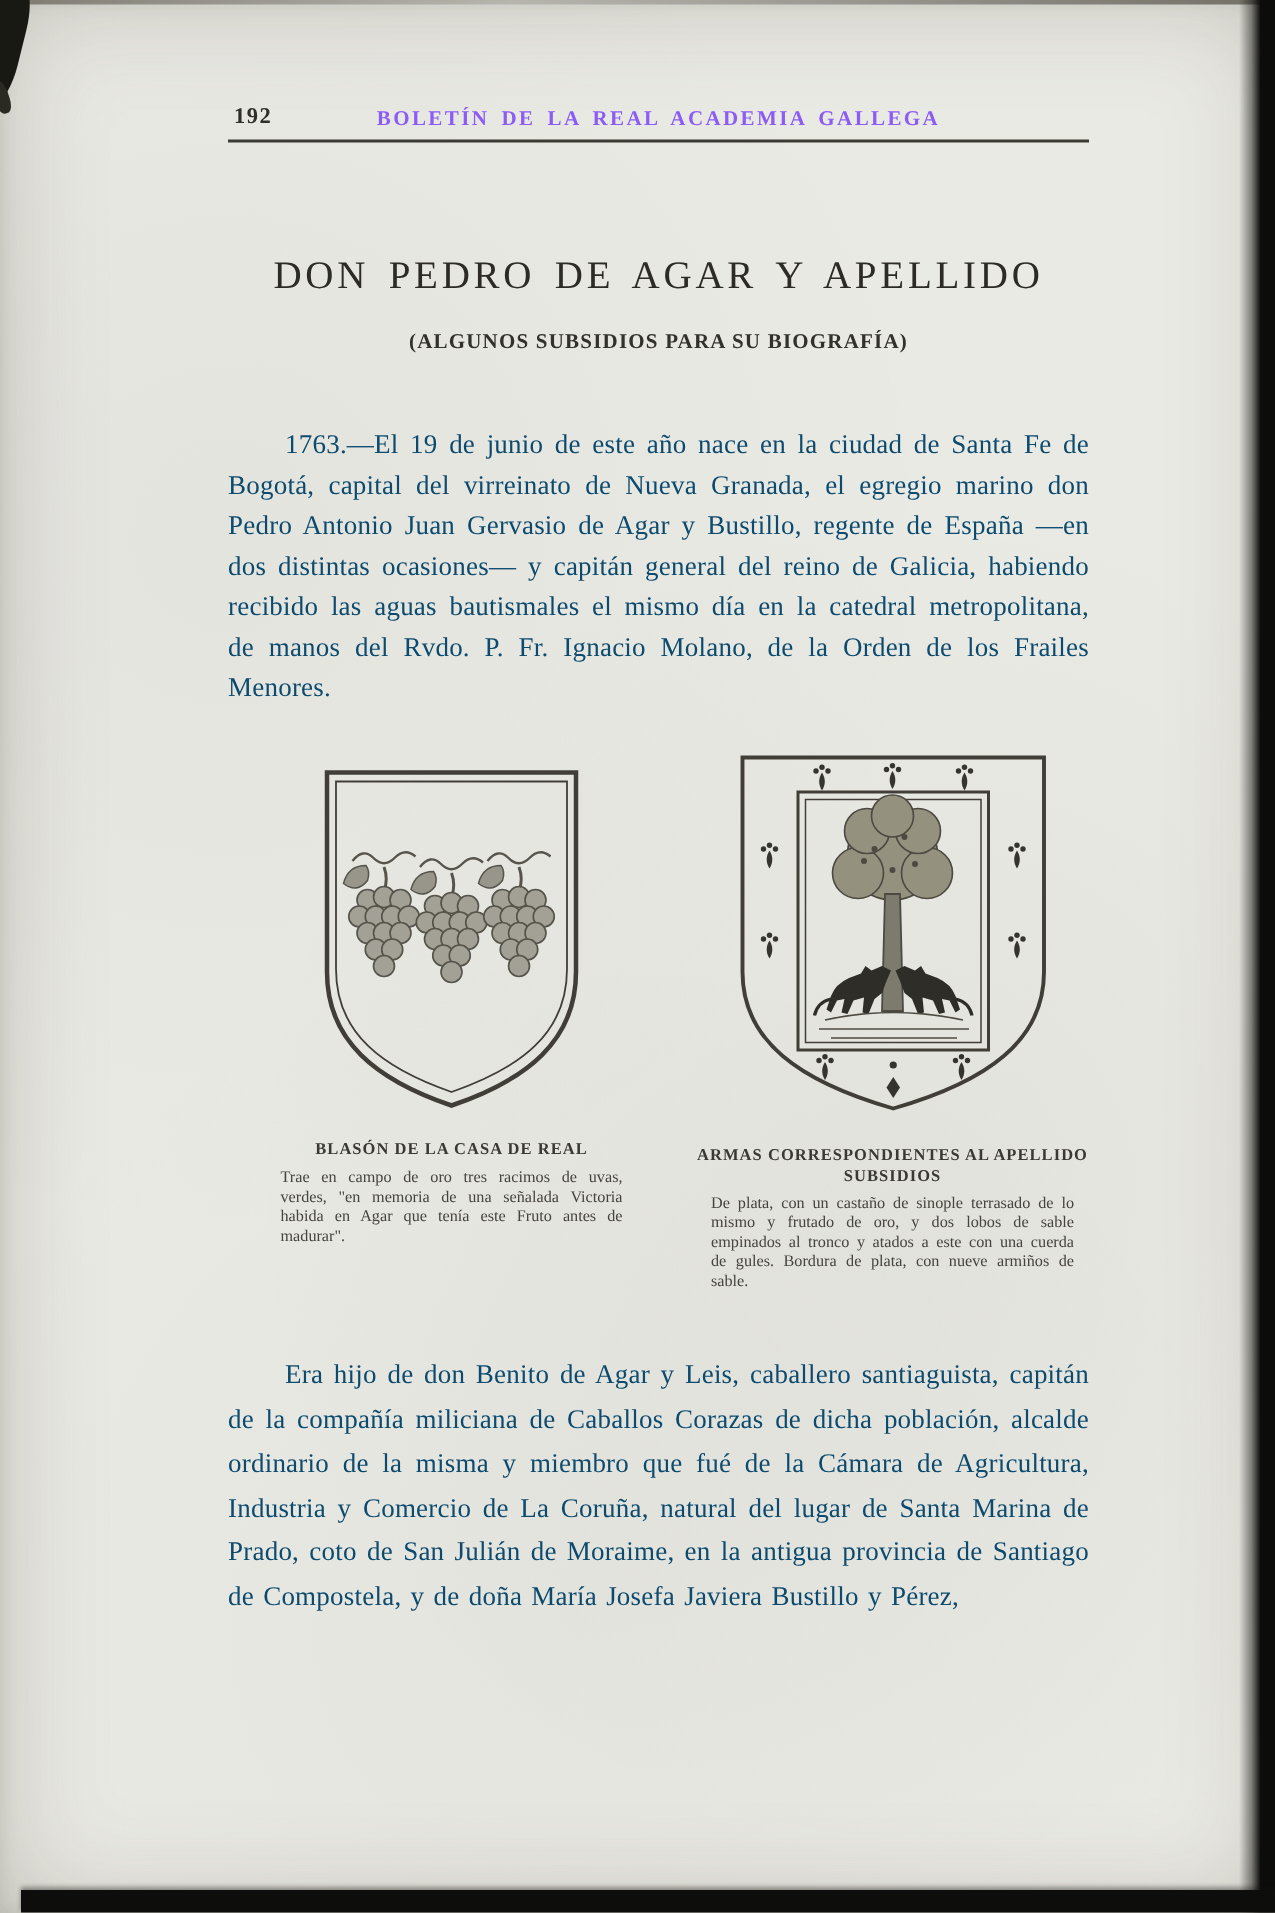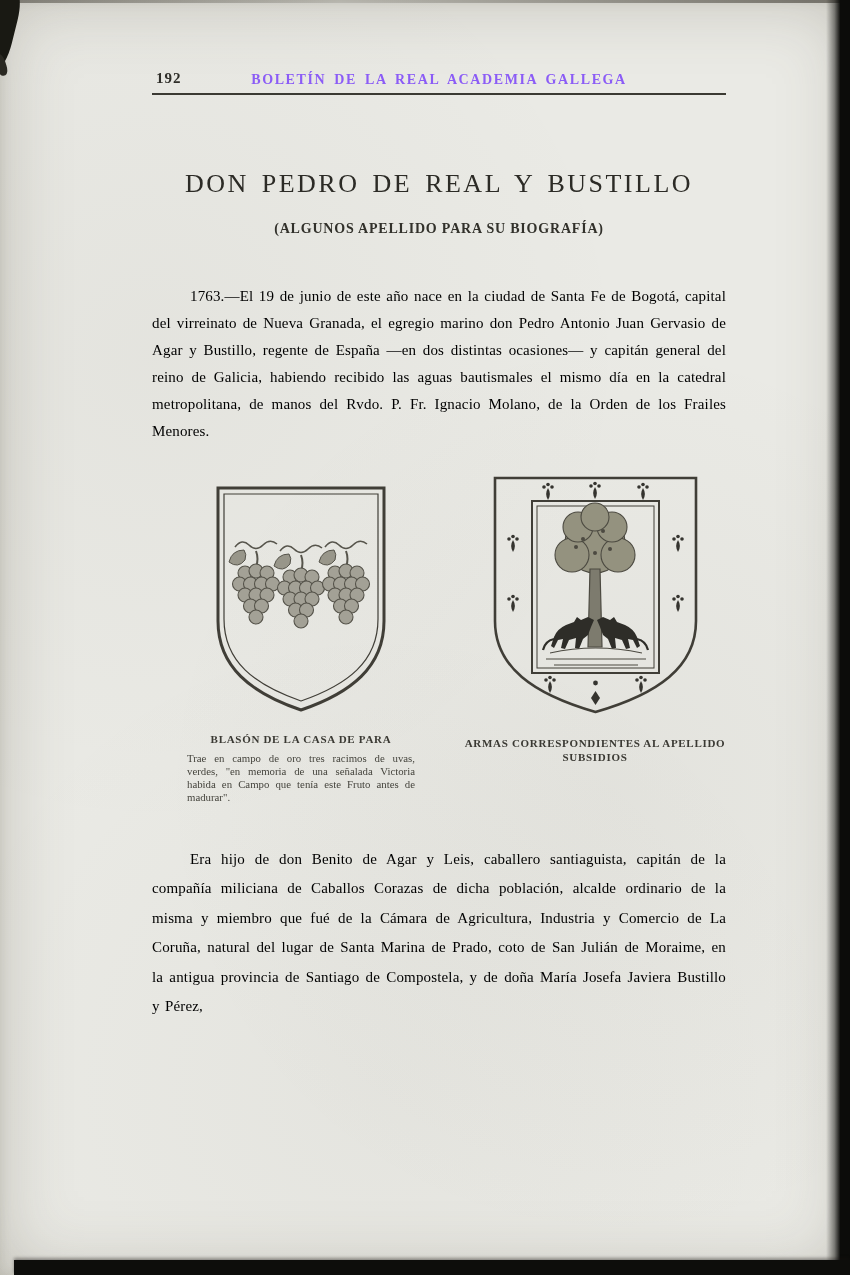--- a/index.html
+++ b/index.html
@@ -61,21 +61,21 @@
   .article-title {
     margin-top:74px; text-align:center;
     font-weight:400; font-size:26px; letter-spacing:2.5px; color:#2c2b26;
     word-spacing:4px;
   }
   .article-subtitle {
     margin-top:22px; text-align:center;
     font-weight:700; font-size:14px; letter-spacing:.8px; color:#32312b;
   }
   .body-paragraph {
-    font-size:15px; line-height:27px; text-align:justify; color:#000000;
+    font-size:18px; line-height:27px; text-align:justify; color:#0c4a6e;
     text-indent:38px; word-spacing:1.5px; letter-spacing:.15px;
   }
   .body-paragraph.first { margin-top:46px; }
   .body-paragraph.second { margin-top:41px; line-height:29.5px; }
   .figures-row {
     margin-top:26px; display:flex; justify-content:space-between; align-items:flex-start;
   }
   figure.coa { display:block; }
   figure.coa-agar { width:232px; margin-left:33px; padding-top:10px; }
   figure.coa-bustillo { width:262px; }
@@ -100,22 +100,22 @@
   <div class="paper-noise"></div>
 
   <div class="content">
 
     <header class="page-header">
       <span class="page-number">192</span>
       <span class="journal-title">BOLETÍN DE LA REAL ACADEMIA GALLEGA</span>
     </header>
     <div class="header-rule"></div>
 
-    <h1 class="article-title">DON PEDRO DE REAL Y BUSTILLO</h1>
-    <h2 class="article-subtitle">(ALGUNOS APELLIDO PARA SU BIOGRAFÍA)</h2>
+    <h1 class="article-title">DON PEDRO DE AGAR Y APELLIDO</h1>
+    <h2 class="article-subtitle">(ALGUNOS SUBSIDIOS PARA SU BIOGRAFÍA)</h2>
 
     <p class="body-paragraph first">1763.—El 19 de junio de este año nace en la ciudad de Santa Fe de Bogotá, capital del virreinato de Nueva Granada, el egregio marino don Pedro Antonio Juan Gervasio de Agar y Bustillo, regente de España —en dos distintas ocasiones— y capitán general del reino de Galicia, habiendo recibido las aguas bautismales el mismo día en la catedral metropolitana, de manos del Rvdo. P. Fr. Ignacio Molano, de la Orden de los Frailes Menores.</p>
 
     <div class="figures-row">
 
       <figure class="coa coa-agar">
         <div class="shield-wrap">
           <svg viewBox="0 0 180 238" width="180" height="238">
             <path d="M7,7 H173 V140 C173,186 140,212 90,229 C40,212 7,186 7,140 Z" fill="none" stroke="#403e37" stroke-width="3"></path>
             <path d="M13,13 H167 V138 C167,181 136,204 90,220 C44,204 13,181 13,138 Z" fill="none" stroke="#403e37" stroke-width="1.2"></path>
@@ -140,22 +140,22 @@
               </g>
             </defs>
             <g fill="#a3a196" stroke="#55534a" stroke-width="1.1">
               <use href="#bunch" x="45" y="100"></use>
               <use href="#bunch" x="90" y="104"></use>
               <use href="#bunch" x="135" y="100"></use>
             </g>
           </svg>
         </div>
         <figcaption>
-          <div class="caption-title">BLASÓN DE LA CASA DE PARA</div>
-          <div class="caption-text">Trae en campo de oro tres racimos de uvas, verdes, "en memoria de una señalada Victoria habida en Campo que tenía este Fruto antes de madurar".</div>
+          <div class="caption-title">BLASÓN DE LA CASA DE REAL</div>
+          <div class="caption-text">Trae en campo de oro tres racimos de uvas, verdes, "en memoria de una señalada Victoria habida en Agar que tenía este Fruto antes de madurar".</div>
         </figcaption>
       </figure>
 
       <figure class="coa coa-bustillo">
         <div class="shield-wrap">
           <svg viewBox="0 0 215 252" width="215" height="252">
             <path d="M7,7 H208 V150 C208,196 170,223 107.5,241 C45,223 7,196 7,150 Z" fill="none" stroke="#403e37" stroke-width="2.6"></path>
             <rect x="44" y="30" width="127" height="172" fill="none" stroke="#403e37" stroke-width="2"></rect>
             <rect x="49" y="35" width="117" height="162" fill="none" stroke="#403e37" stroke-width="1"></rect>
             <defs>
@@ -205,20 +205,21 @@
             <path d="M66,168 q-9,2 -11,11 M149,168 q9,2 11,11" fill="none" stroke="#2e2d28" stroke-width="2.2"></path>
             <g stroke="#4c4a41" stroke-width="1.1" fill="none">
               <path d="M62,182 q45,-10 92,0"></path>
               <path d="M58,188 H158"></path>
               <path d="M66,194 H150"></path>
             </g>
           </svg>
         </div>
         <figcaption>
           <div class="caption-title">ARMAS CORRESPONDIENTES AL APELLIDO SUBSIDIOS</div>
+          <div class="caption-text">De plata, con un castaño de sinople terrasado de lo mismo y frutado de oro, y dos lobos de sable empinados al tronco y atados a este con una cuerda de gules. Bordura de plata, con nueve armiños de sable.</div>
         </figcaption>
       </figure>
 
     </div>
 
     <p class="body-paragraph second">Era hijo de don Benito de Agar y Leis, caballero santiaguista, capitán de la compañía miliciana de Caballos Corazas de dicha población, alcalde ordinario de la misma y miembro que fué de la Cámara de Agricultura, Industria y Comercio de La Coruña, natural del lugar de Santa Marina de Prado, coto de San Julián de Moraime, en la antigua provincia de Santiago de Compostela, y de doña María Josefa Javiera Bustillo y Pérez,</p>
 
   </div>
 
   <div class="vignette"></div>

